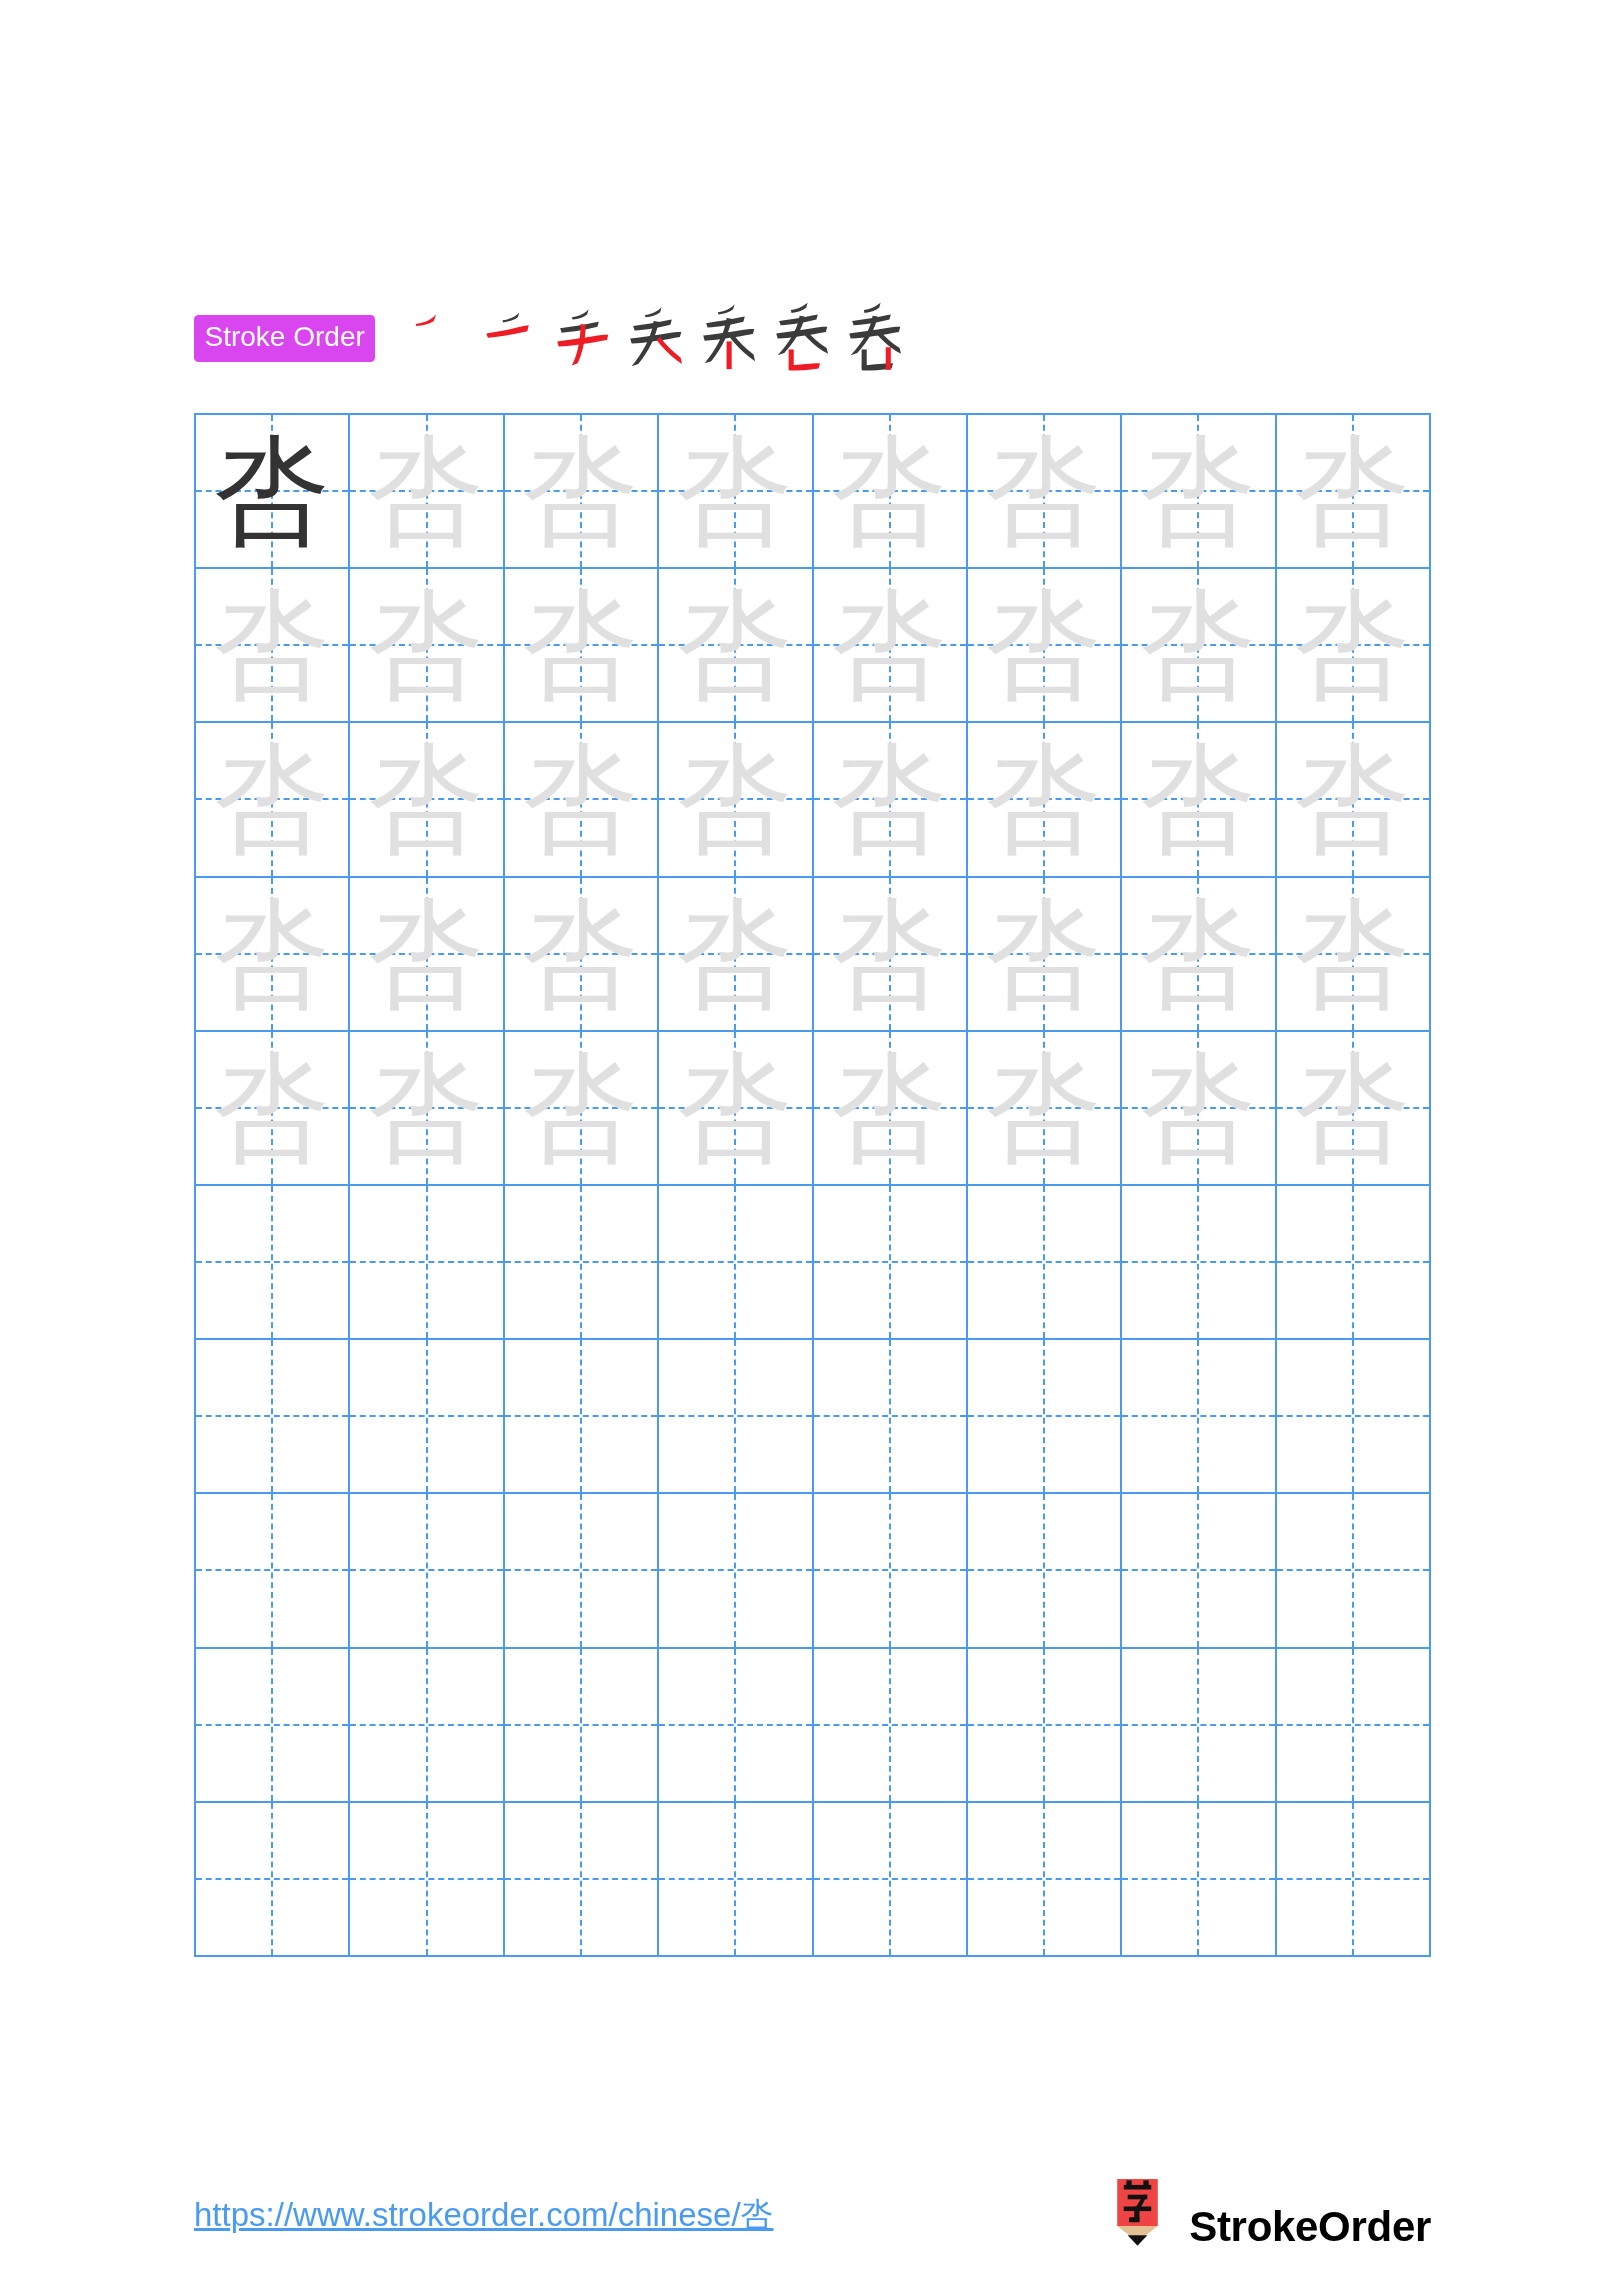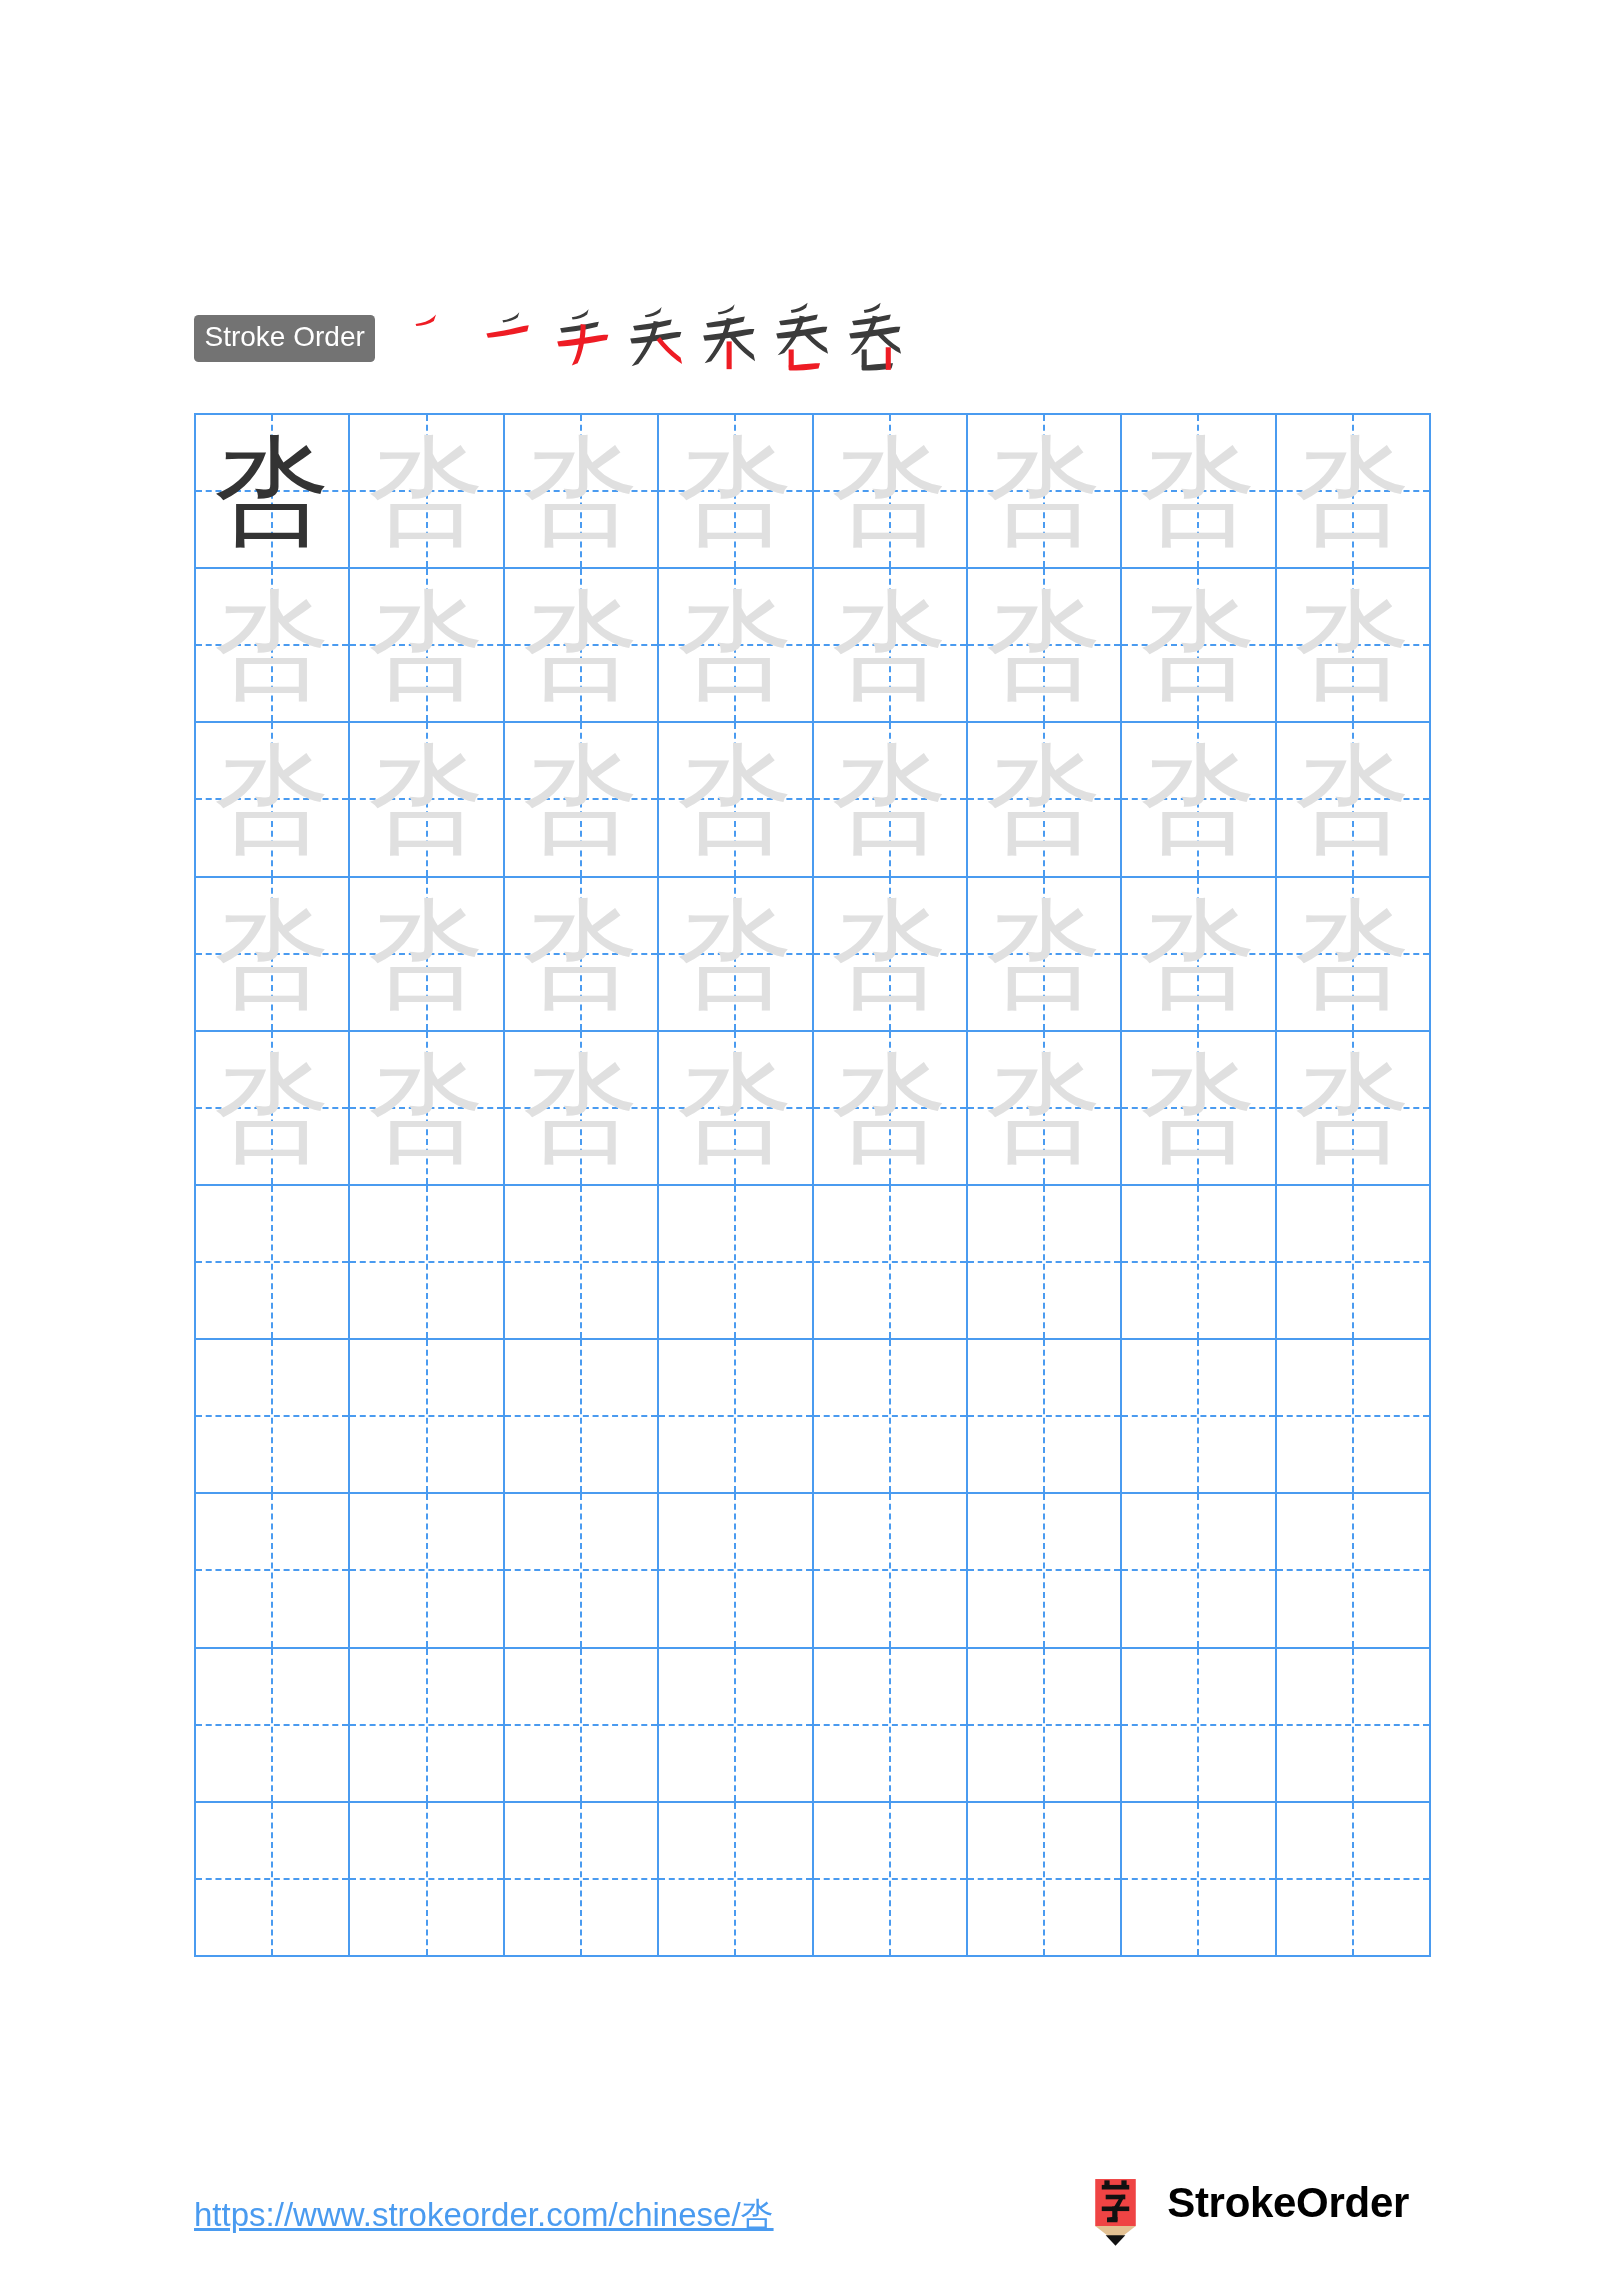--- a/index.html
+++ b/index.html
@@ -22,21 +22,21 @@
     white-space:nowrap;
   }
 
   
   .stroke-row {
     position:absolute; left:194px; top:302px;
     width:1237px; height:72px;
     display:flex; align-items:center;
   }
   .so-badge {
-    background:#737373;
+    background:#d946ef;
     color:#ffffff;
     border-radius:4.6px;
     font-size:28px;
     line-height:1;
     padding:8.5px 10.5px 10.5px 10.5px;
     white-space:nowrap;
     flex:0 0 auto;
   }
   .so-steps {
     display:flex; align-items:center;
@@ -98,22 +98,22 @@
     position:absolute; left:194px; top:2179px;
     width:1237px; height:72px;
     display:flex; align-items:center; justify-content:space-between;
   }
   .footer-url {
     font-size:33px;
     color:#4a9bf0;
     white-space:nowrap;
   }
   .brand {
-    display:flex; align-items:flex-start; gap:26px;
-    margin-right:22px;
+    display:flex; align-items:flex-end; gap:26px;
+    margin-right:0;
   }
   .brand-mark { width:51px; height:72px; flex:0 0 auto; }
   .brand-mark svg { display:block; width:51px; height:72px; }
   .brand-name {
     font-size:42px;
     font-weight:bold;
     color:#000000;
     letter-spacing:-0.3px;
     white-space:nowrap;
   }

